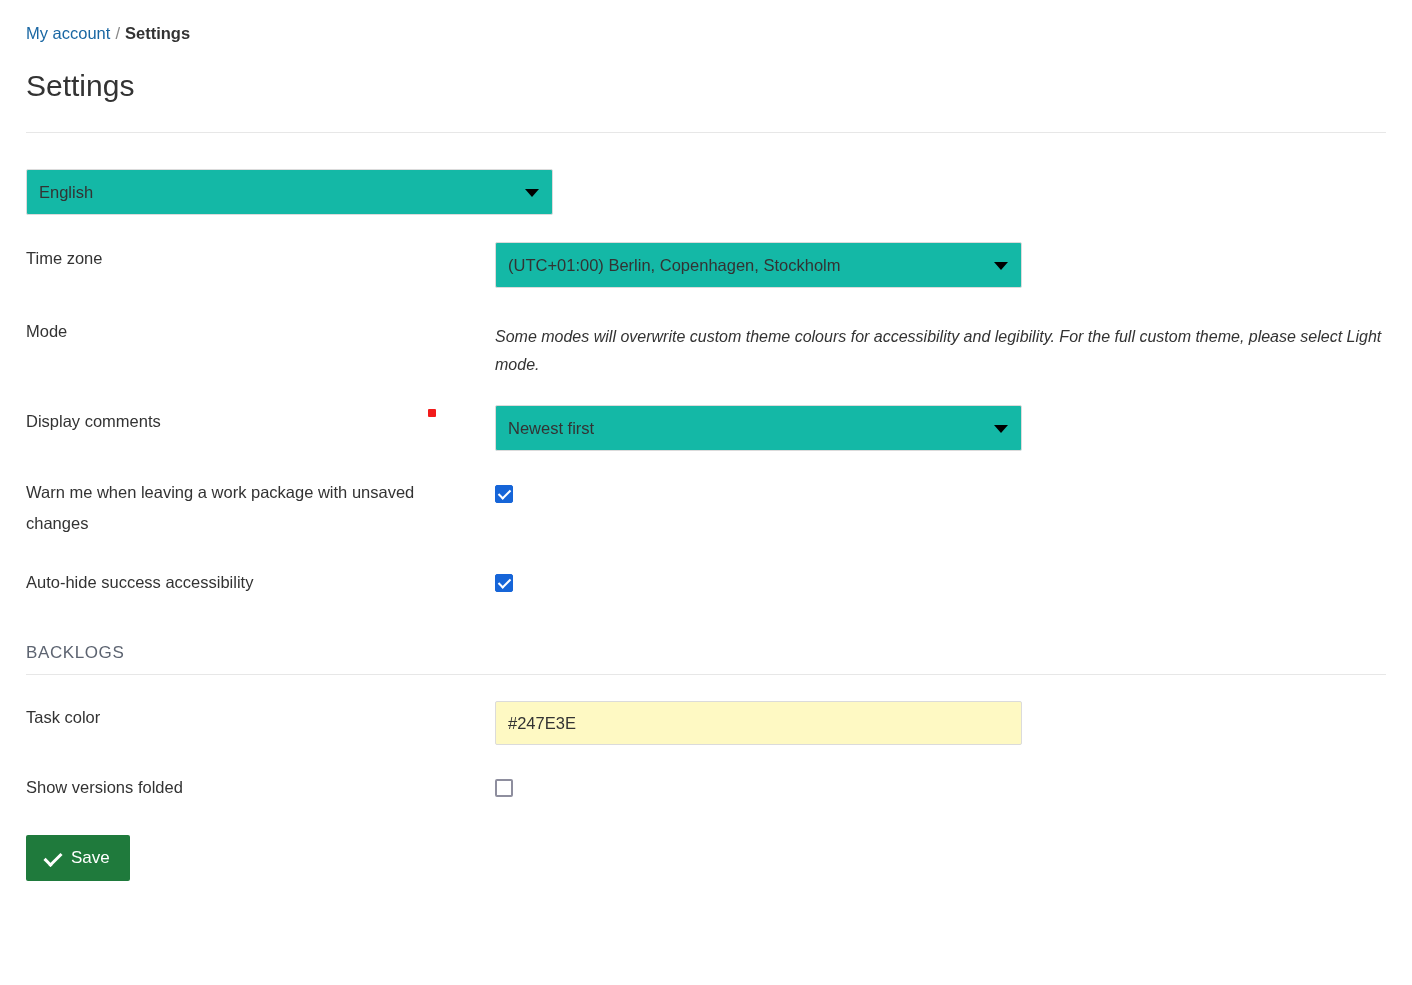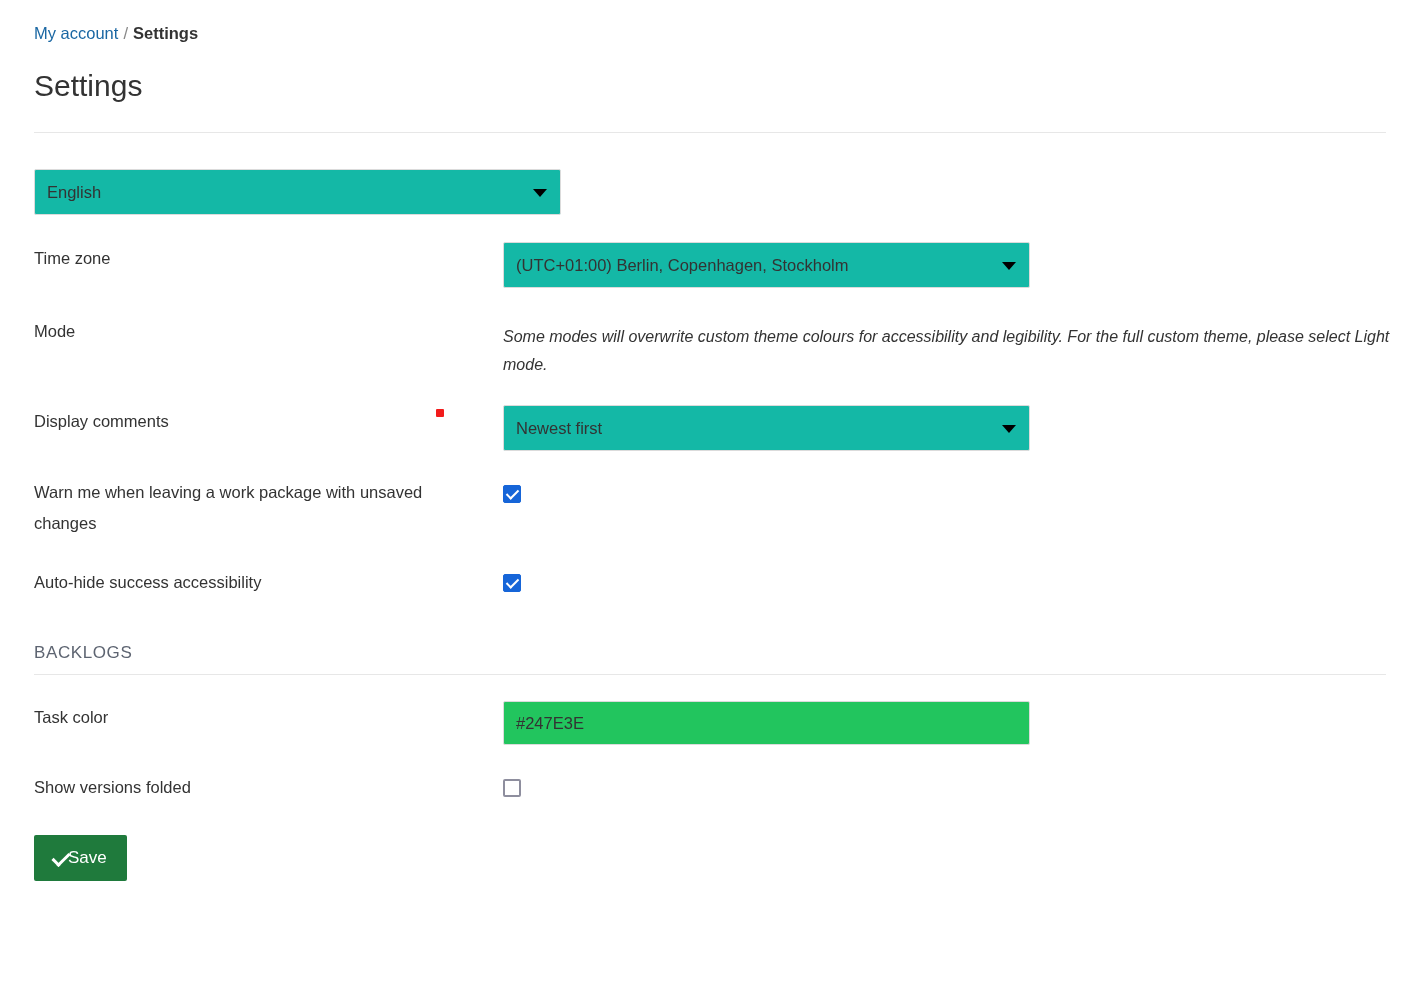--- a/index.html
+++ b/index.html
@@ -14,21 +14,20 @@
     height: 985px;
     font-family: "Liberation Sans", sans-serif;
     color: #333333;
     overflow: hidden;
     position: relative;
   }
 
   .page {
     padding: 2px;
     position: relative;
-    margin-left: 8px;
   }
 
   
   .breadcrumb {
     padding: 20px 0 0 24px;
     font-size: 16.5px;
     line-height: 22px;
     white-space: nowrap;
   }
   .breadcrumb .crumb-link {
@@ -130,21 +129,21 @@
     line-height: 28px;
     color: #333333;
   }
 
   
   .text-input {
     width: 527px;
     height: 44px;
     border: 1px solid #dbdbdb;
     border-radius: 2px;
-    background: #22c55e;
+    background: #fef9c3;
     font-family: "Liberation Sans", sans-serif;
     font-size: 16.5px;
     color: #333333;
     padding: 0 12px;
     outline: none;
   }
 
   
   .checkbox {
     width: 18px;
@@ -194,20 +193,21 @@
     height: 0;
   }
 
   
   .actions {
     margin: 32px 0 0 24px;
   }
   .save-button {
     display: inline-flex;
     align-items: center;
+    gap: 11px;
     height: 46px;
     padding: 0 20px 0 18px;
     background: #1f7a3c;
     border: none;
     border-radius: 2px;
     color: #ffffff;
     font-family: "Liberation Sans", sans-serif;
     font-size: 17px;
     cursor: pointer;
     justify-content: center;

